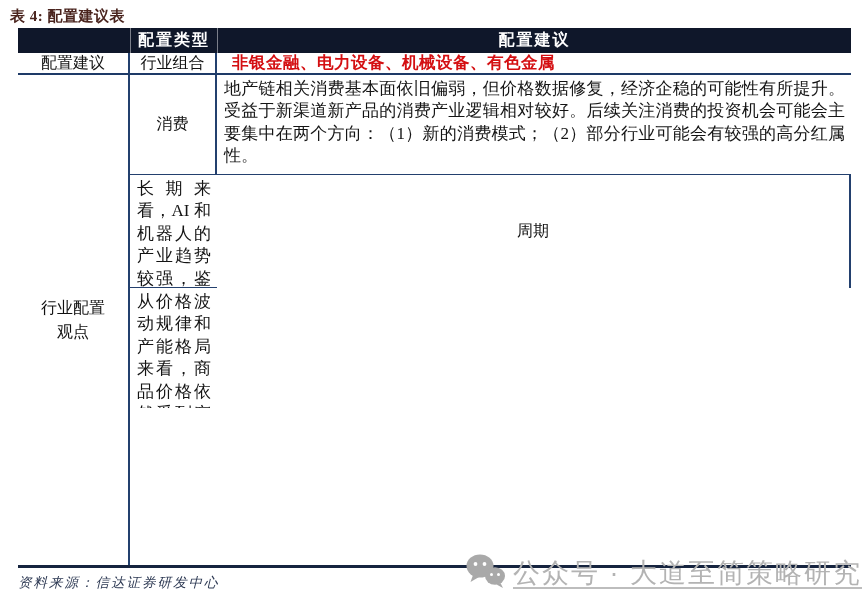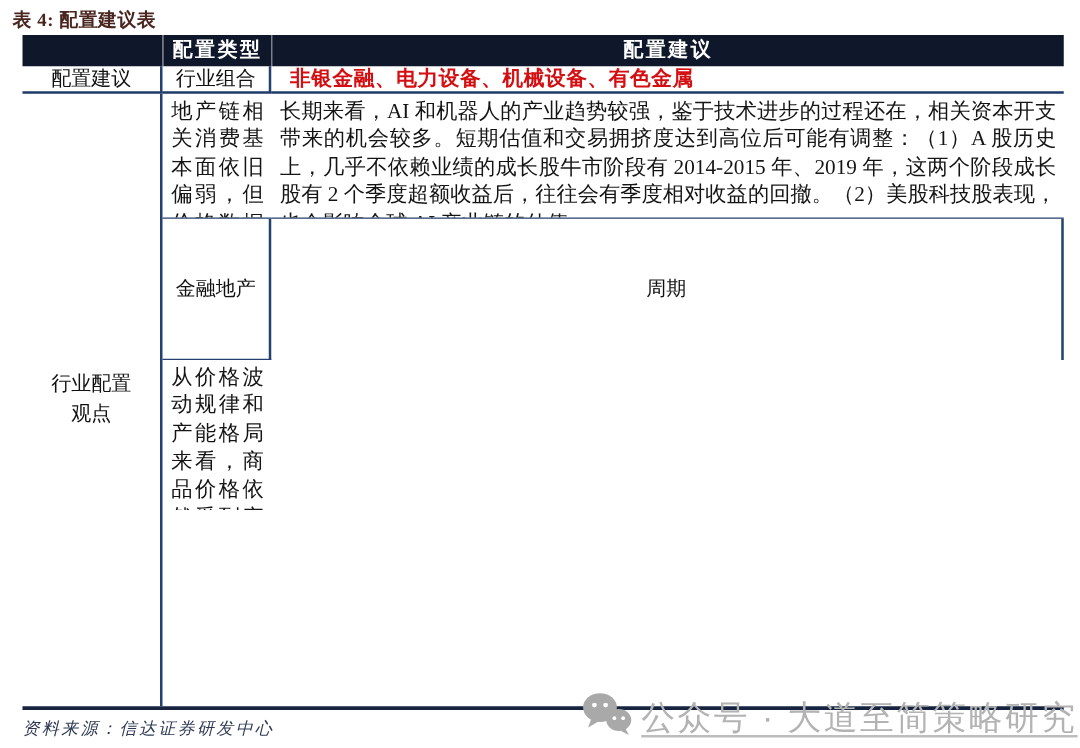--- a/index.html
+++ b/index.html
@@ -124,25 +124,25 @@
     <div class="th sep">配置建议</div>
 
     <div class="cell vline thickline">配置建议</div>
     <div class="cell vline thickline">行业组合</div>
     <div class="cell advice-red thickline">非银金融、电力设备、机械设备、有色金属</div>
 
     <div class="cell vline label-merged">
       <span class="wrap-label">行业配置观点</span>
     </div>
 
+    <div class="cell vline hsep">消费</div>
     <div class="cell body-cell hsep">地产链相关消费基本面依旧偏弱，但价格数据修复，经济企稳的可能性有所提升。受益于新渠道新产品的消费产业逻辑相对较好。后续关注消费的投资机会可能会主要集中在两个方向：（1）新的消费模式；（2）部分行业可能会有较强的高分红属性。</div>
 
     <div class="cell body-cell hsep">长期来看，AI 和机器人的产业趋势较强，鉴于技术进步的过程还在，相关资本开支带来的机会较多。短期估值和交易拥挤度达到高位后可能有调整：（1）A 股历史上，几乎不依赖业绩的成长股牛市阶段有 2014-2015 年、2019 年，这两个阶段成长股有 2 个季度超额收益后，往往会有季度相对收益的回撤。（2）美股科技股表现，也会影响全球 AI 产业链的估值。</div>
 
-    <div class="cell vline hsep">金融地产</div>
 
     <div class="cell vline">周期</div>
     <div class="cell body-cell">从价格波动规律和产能格局来看，商品价格依然受到产能周期正面的支撑，过去 1-2 年的价格走弱主要是库存周期下降和国内地产下降的影响。26 年国内需求有企稳的可能，部分周期品也受益于 AI 等新兴产业发展有新的需求扩张机会。供给侧受“反内卷”政策影响加速出清，中国系统性供给能力强的部分领域短期内难以被完全替代。黄金涨是商品长期牛市还在的重要证据。周期主题性机会有望集中在有色金属、化工，全面性机会建议关注国内政策能否带来供需格局全面改善。</div>
 
   </div>
 
   <div class="source-line">资料来源：信达证券研发中心</div>
 
   <div class="watermark">
     <span>

